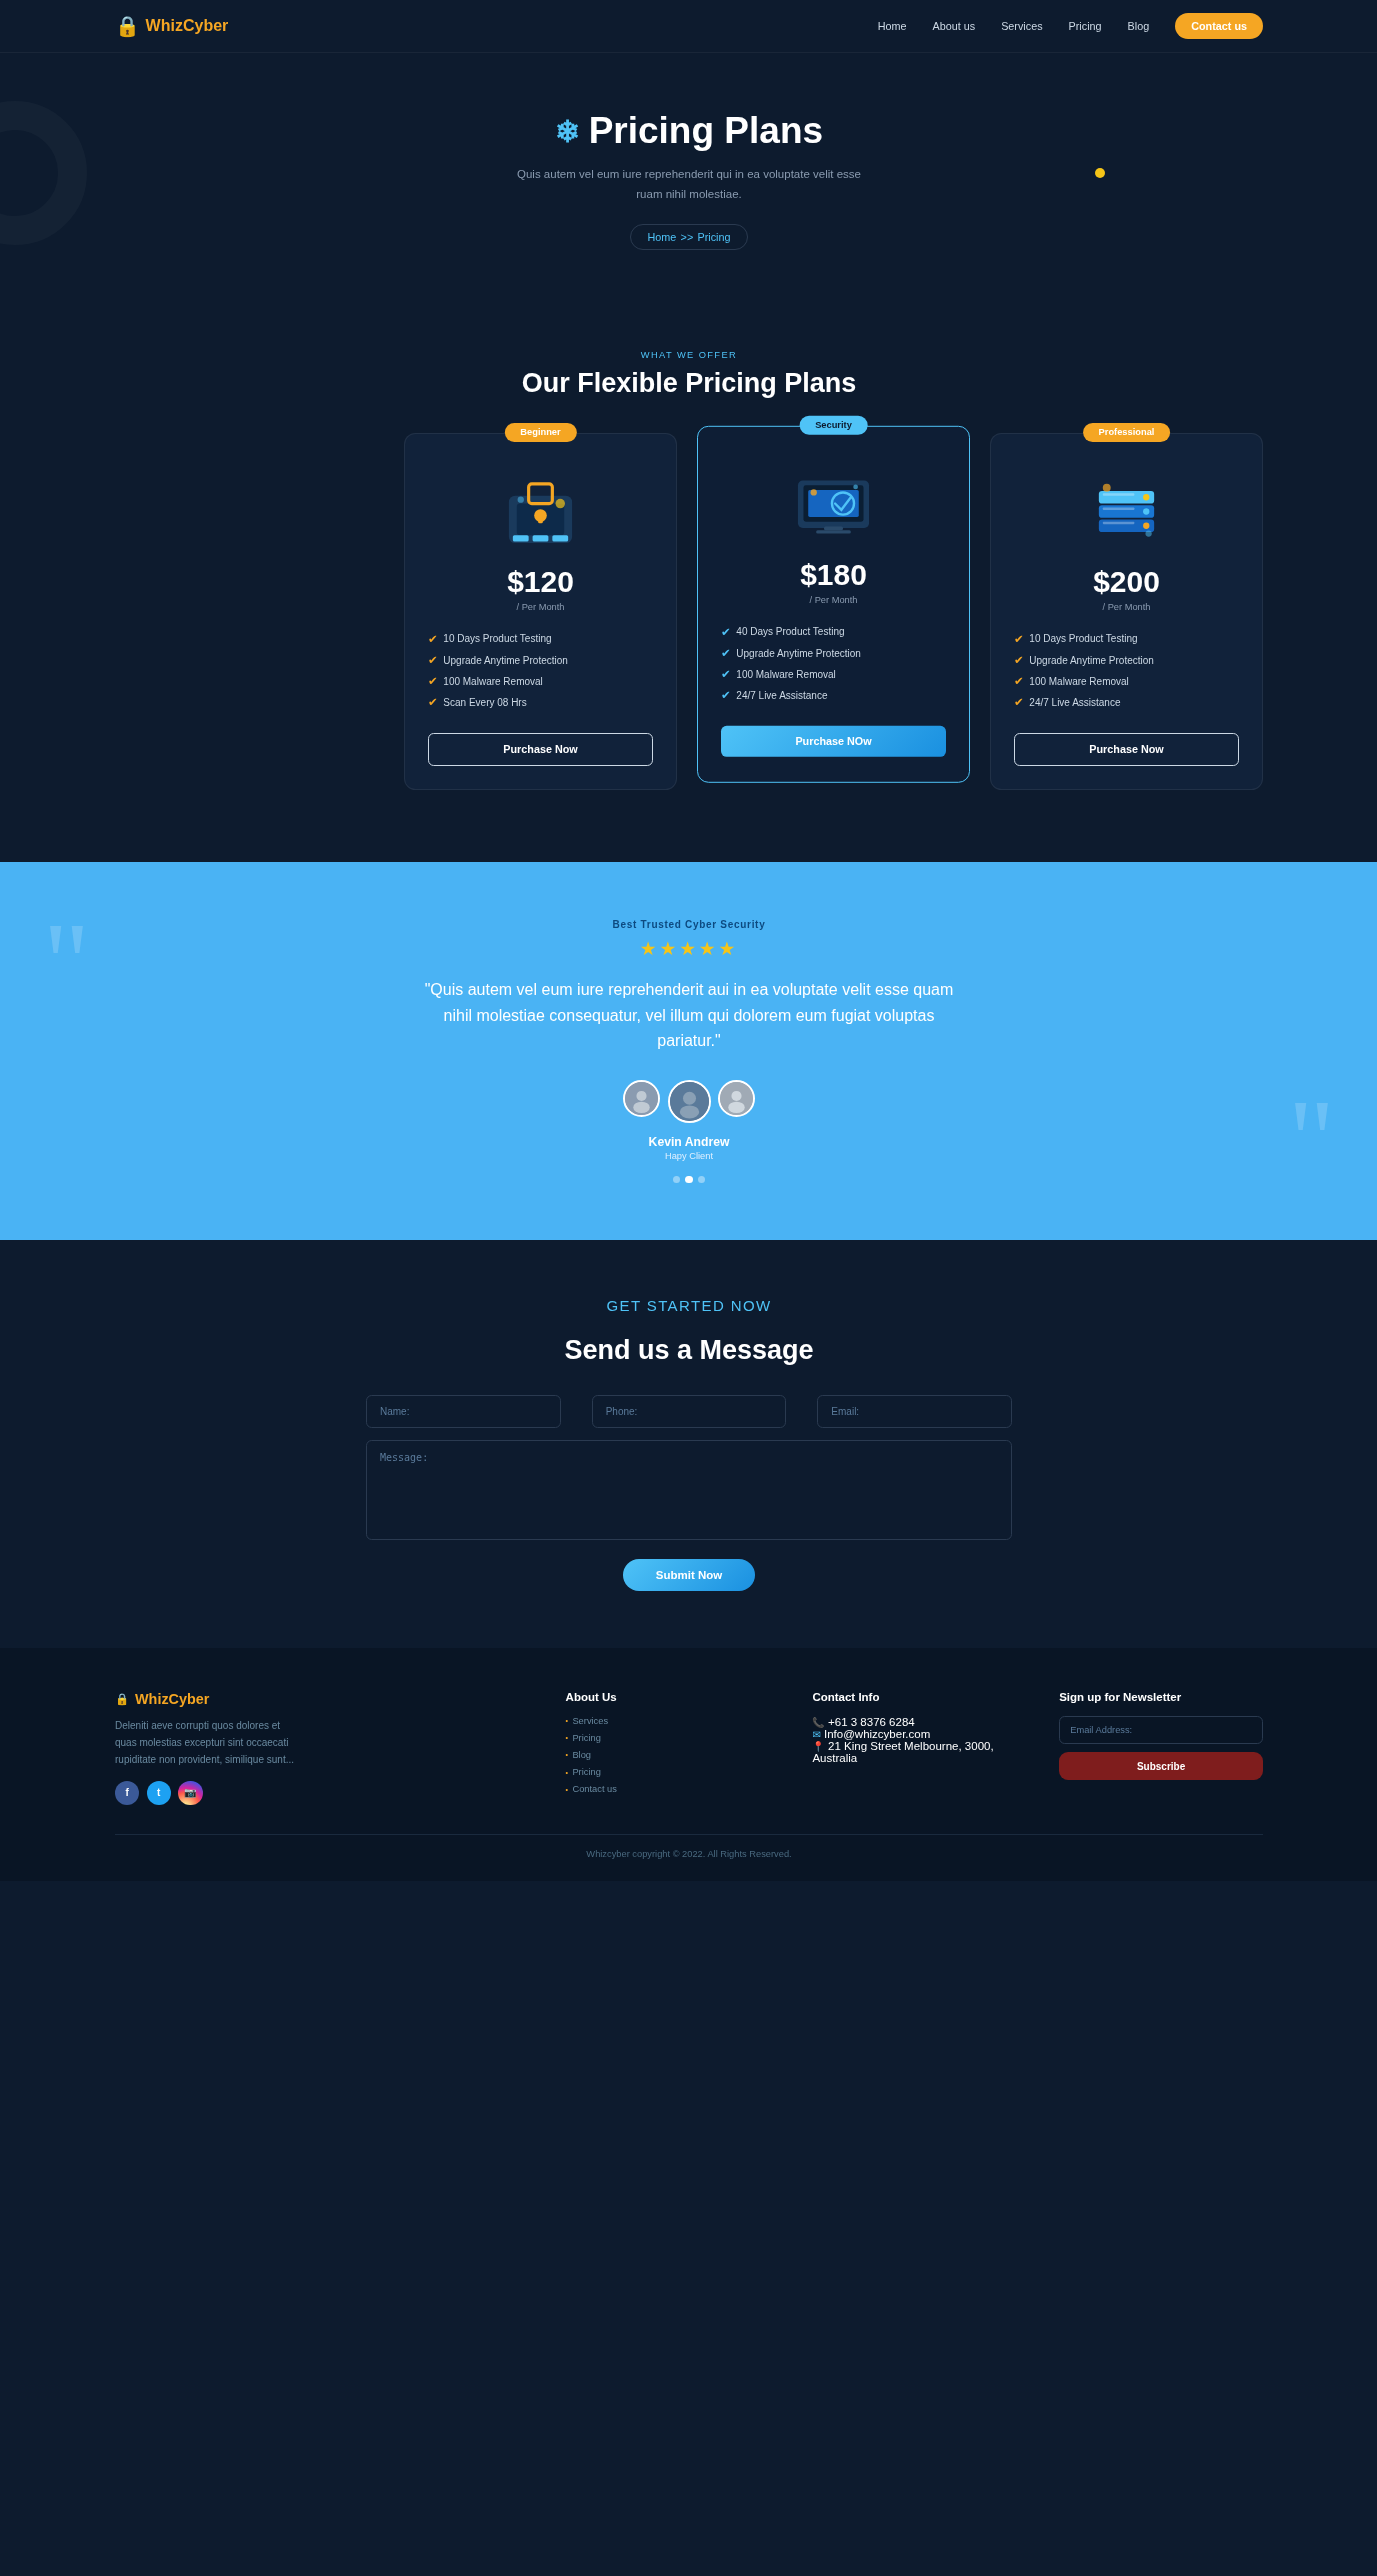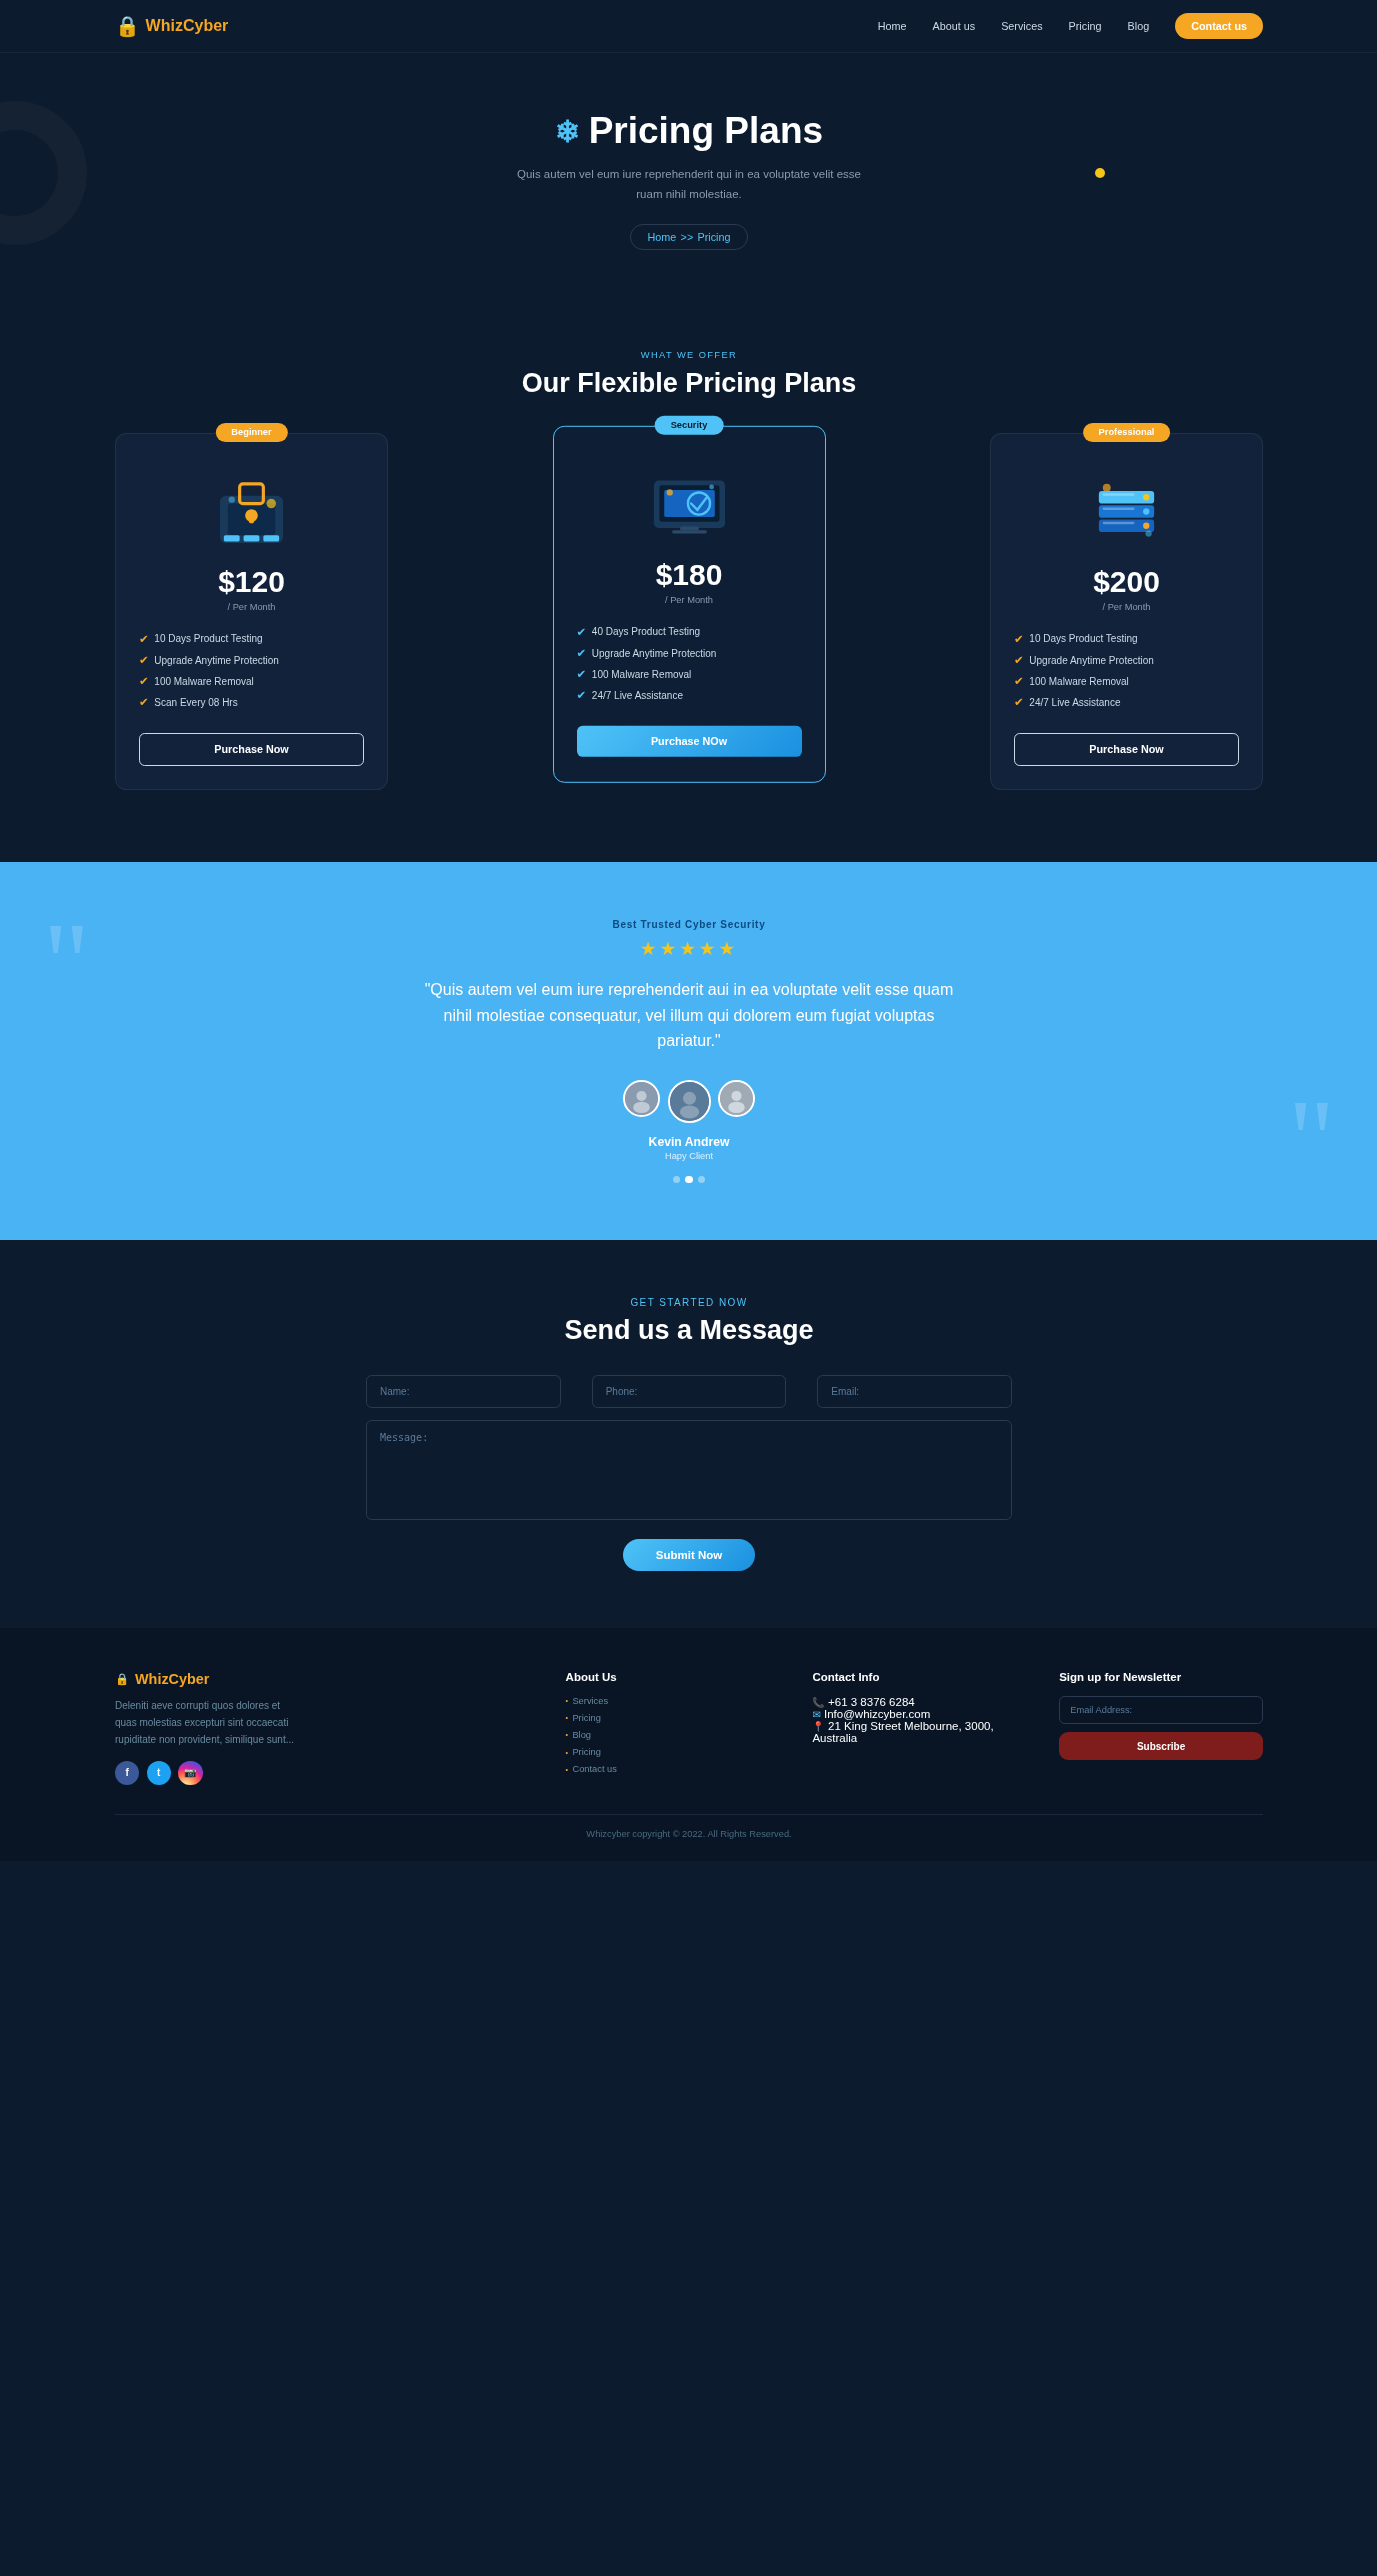--- a/index.html
+++ b/index.html
@@ -42,21 +42,21 @@
       border: 29px solid rgba(255,255,255,0.03);
     }
 
     
     .pricing-section {
       background: #0d1b2e; padding: 57px 115px 72px; text-align: center;
     }
     .section-label { color: #4fc3f7; font-size: 9.3px; letter-spacing: 1.4px; text-transform: uppercase; margin-bottom: 8.6px; }
     .section-title { font-size: 27px; font-weight: 800; color: #fff; margin-bottom: 34px; }
 
-    .pricing-cards { display: flex; justify-content: space-between; gap: 28px; }
+    .pricing-cards { display: flex; justify-content: flex-end; gap: 20px; }
     .pricing-card {
       background: #11223a; border-radius: 11.5px; padding: 26px 23px 23px;
       width: 273px; position: relative; text-align: center;
       border: 0.7px solid rgba(255,255,255,0.07);
     }
     .pricing-card.featured {
       background: #0e1e35; border: 1.4px solid #4fc3f7;
       transform: translateY(-7.2px);
     }
     .card-badge {
@@ -112,21 +112,21 @@
     .avatar-2 { background: #5a7a9a; width: 43px; height: 43px; }
     .avatar-3 { background: #a0aab5; }
     .testimonial-name { font-size: 12.2px; font-weight: 700; color: #fff; margin-bottom: 2.9px; }
     .testimonial-role { font-size: 9.3px; color: #e0f0ff; margin-bottom: 14.4px; }
     .dots { display: flex; justify-content: center; gap: 5.7px; }
     .dot { width: 7.2px; height: 7.2px; border-radius: 50%; background: rgba(255,255,255,0.4); }
     .dot.active { background: #fff; }
 
     
     .contact-section { background: #0d1b2e; padding: 57px 115px; text-align: center; }
-    .contact-label { color: #4fc3f7; font-size: 10px; letter-spacing: 1.4px; text-transform: uppercase; margin-bottom: 7px; }
+    .contact-label { color: #4fc3f7; font-size: 15px; letter-spacing: 1.4px; text-transform: uppercase; margin-bottom: 21px; }
     .contact-title { font-size: 27px; font-weight: 800; color: #fff; margin-bottom: 29px; }
     .contact-form { max-width: 646px; margin: 0 auto; }
     .form-row { display: flex; gap: 31px; margin-bottom: 11.5px; }
     .form-input {
       flex: 1; padding: 10px 13px; border-radius: 5.7px;
       border: 0.7px solid #2a3a50; background: transparent;
       color: #fff; font-size: 10px; outline: none;
     }
     .form-input::placeholder { color: #5a7a9a; }
     .form-textarea {

